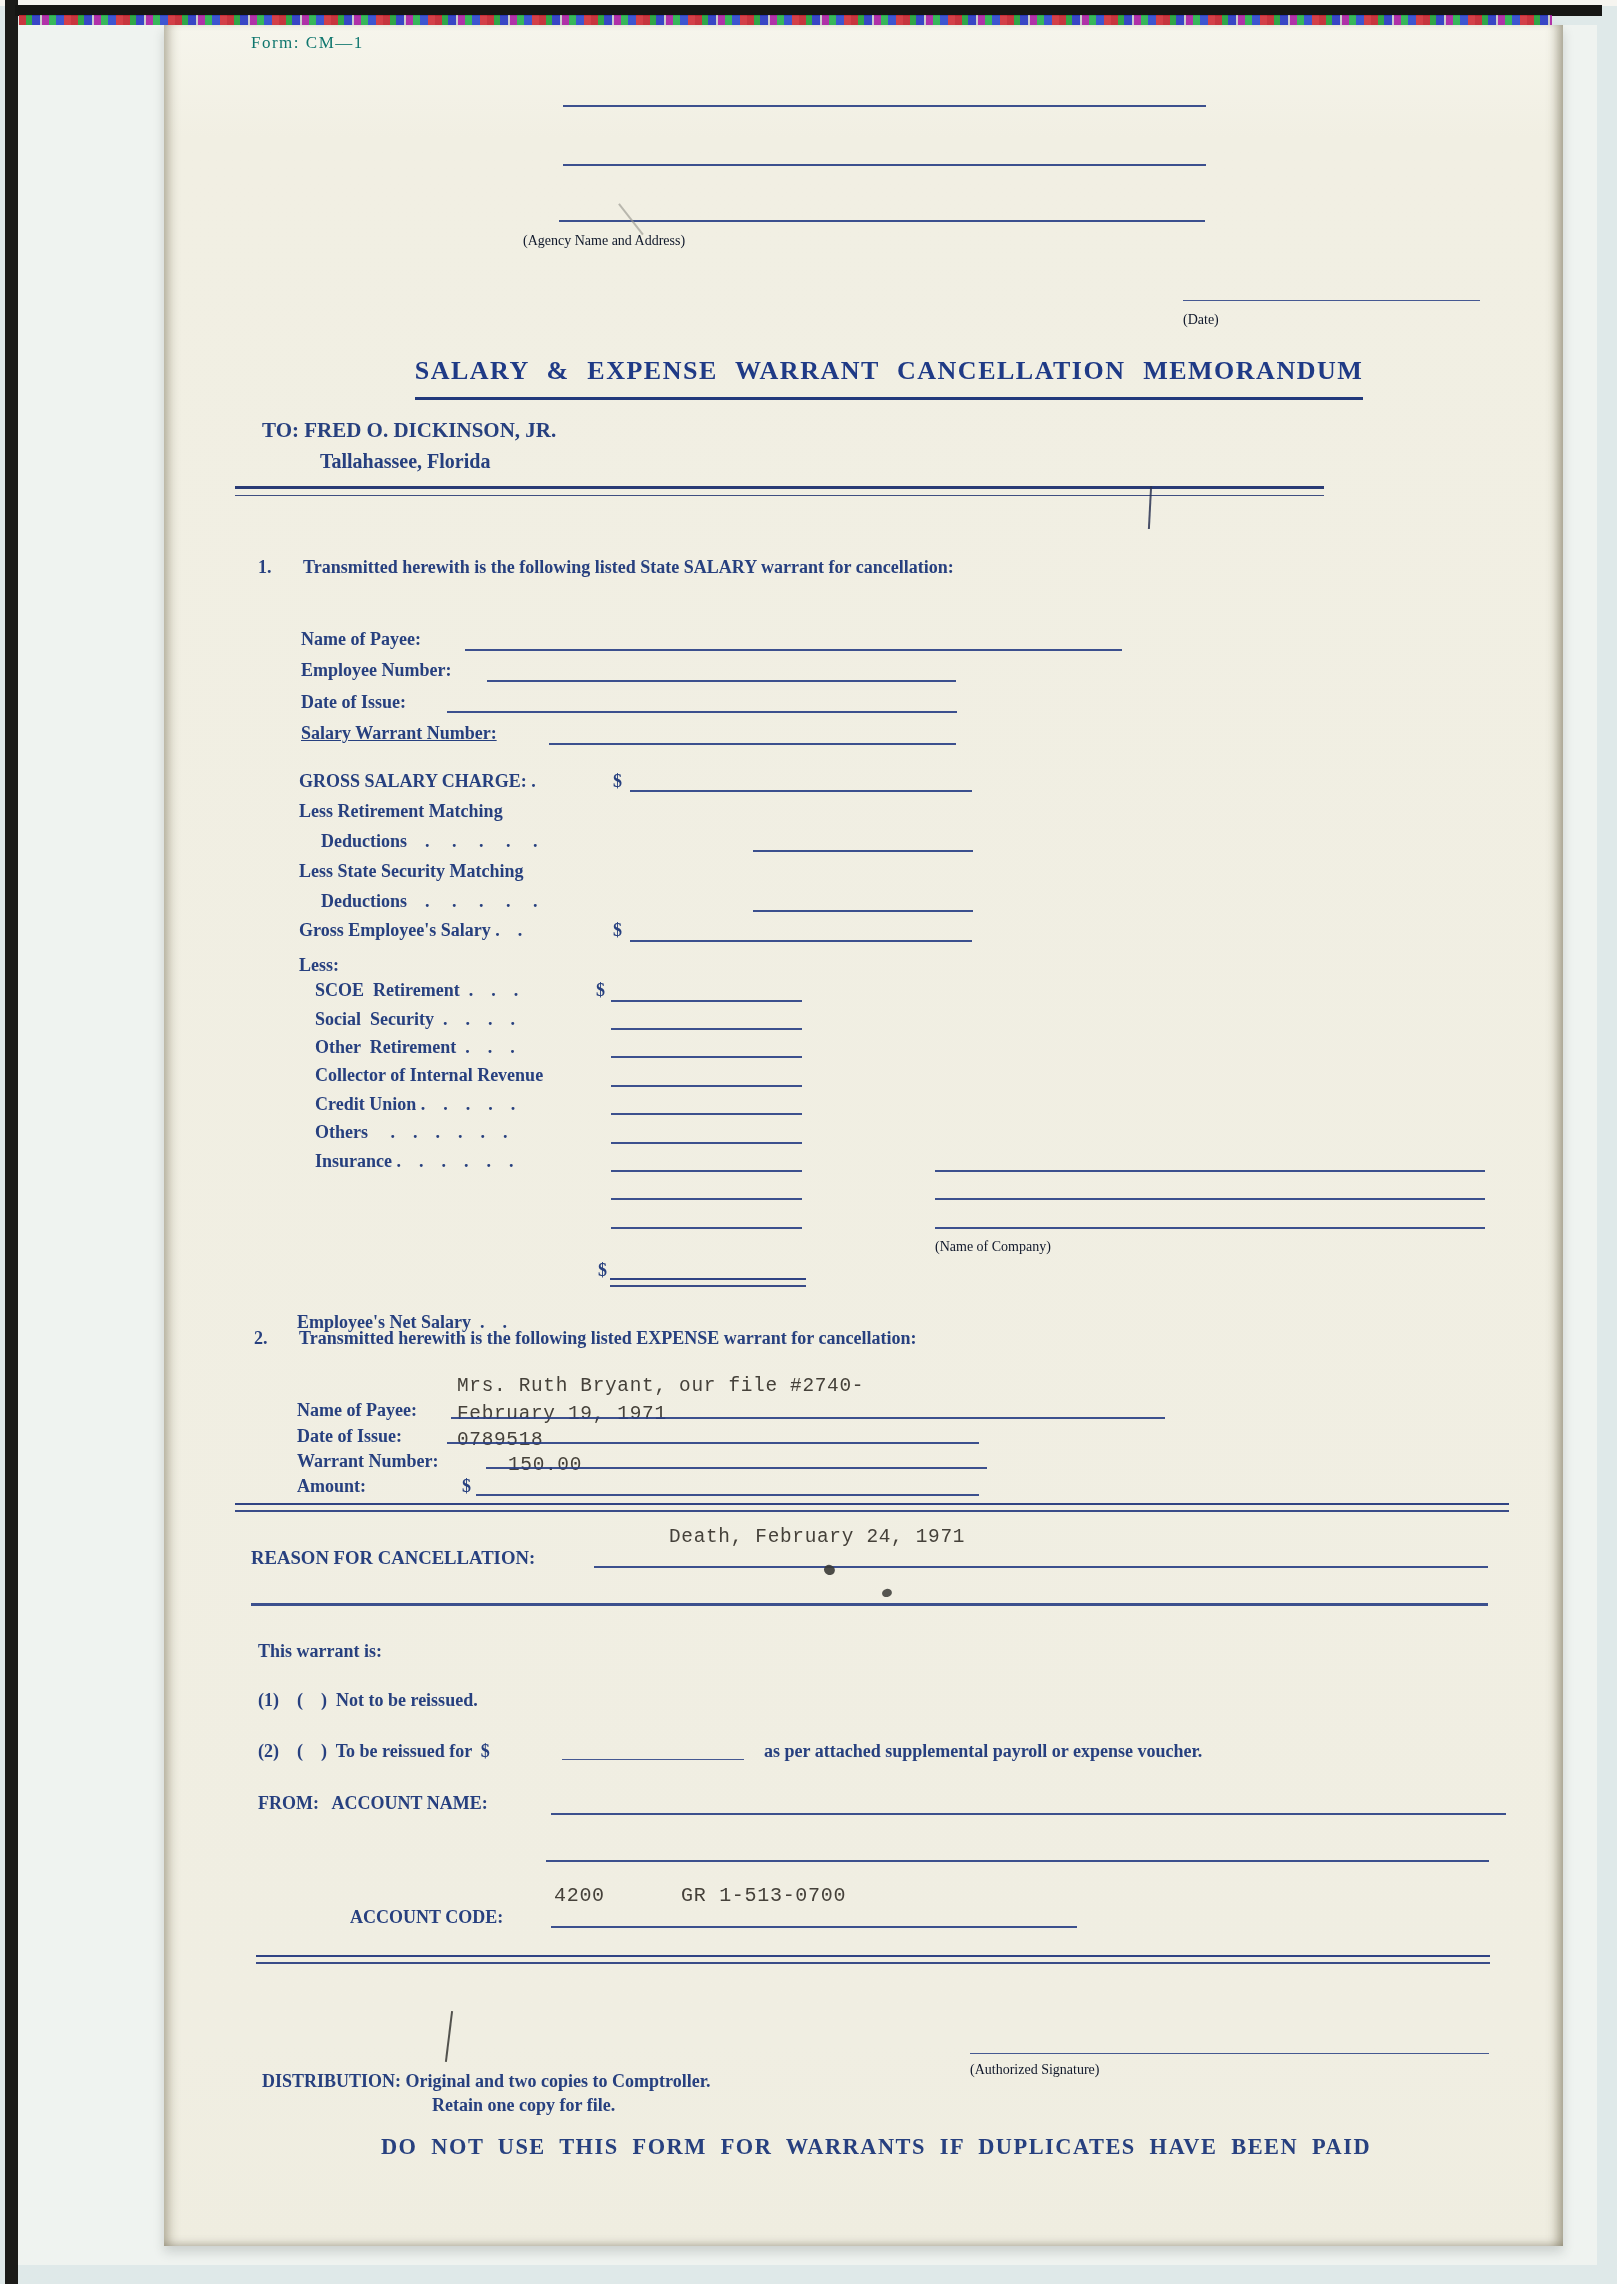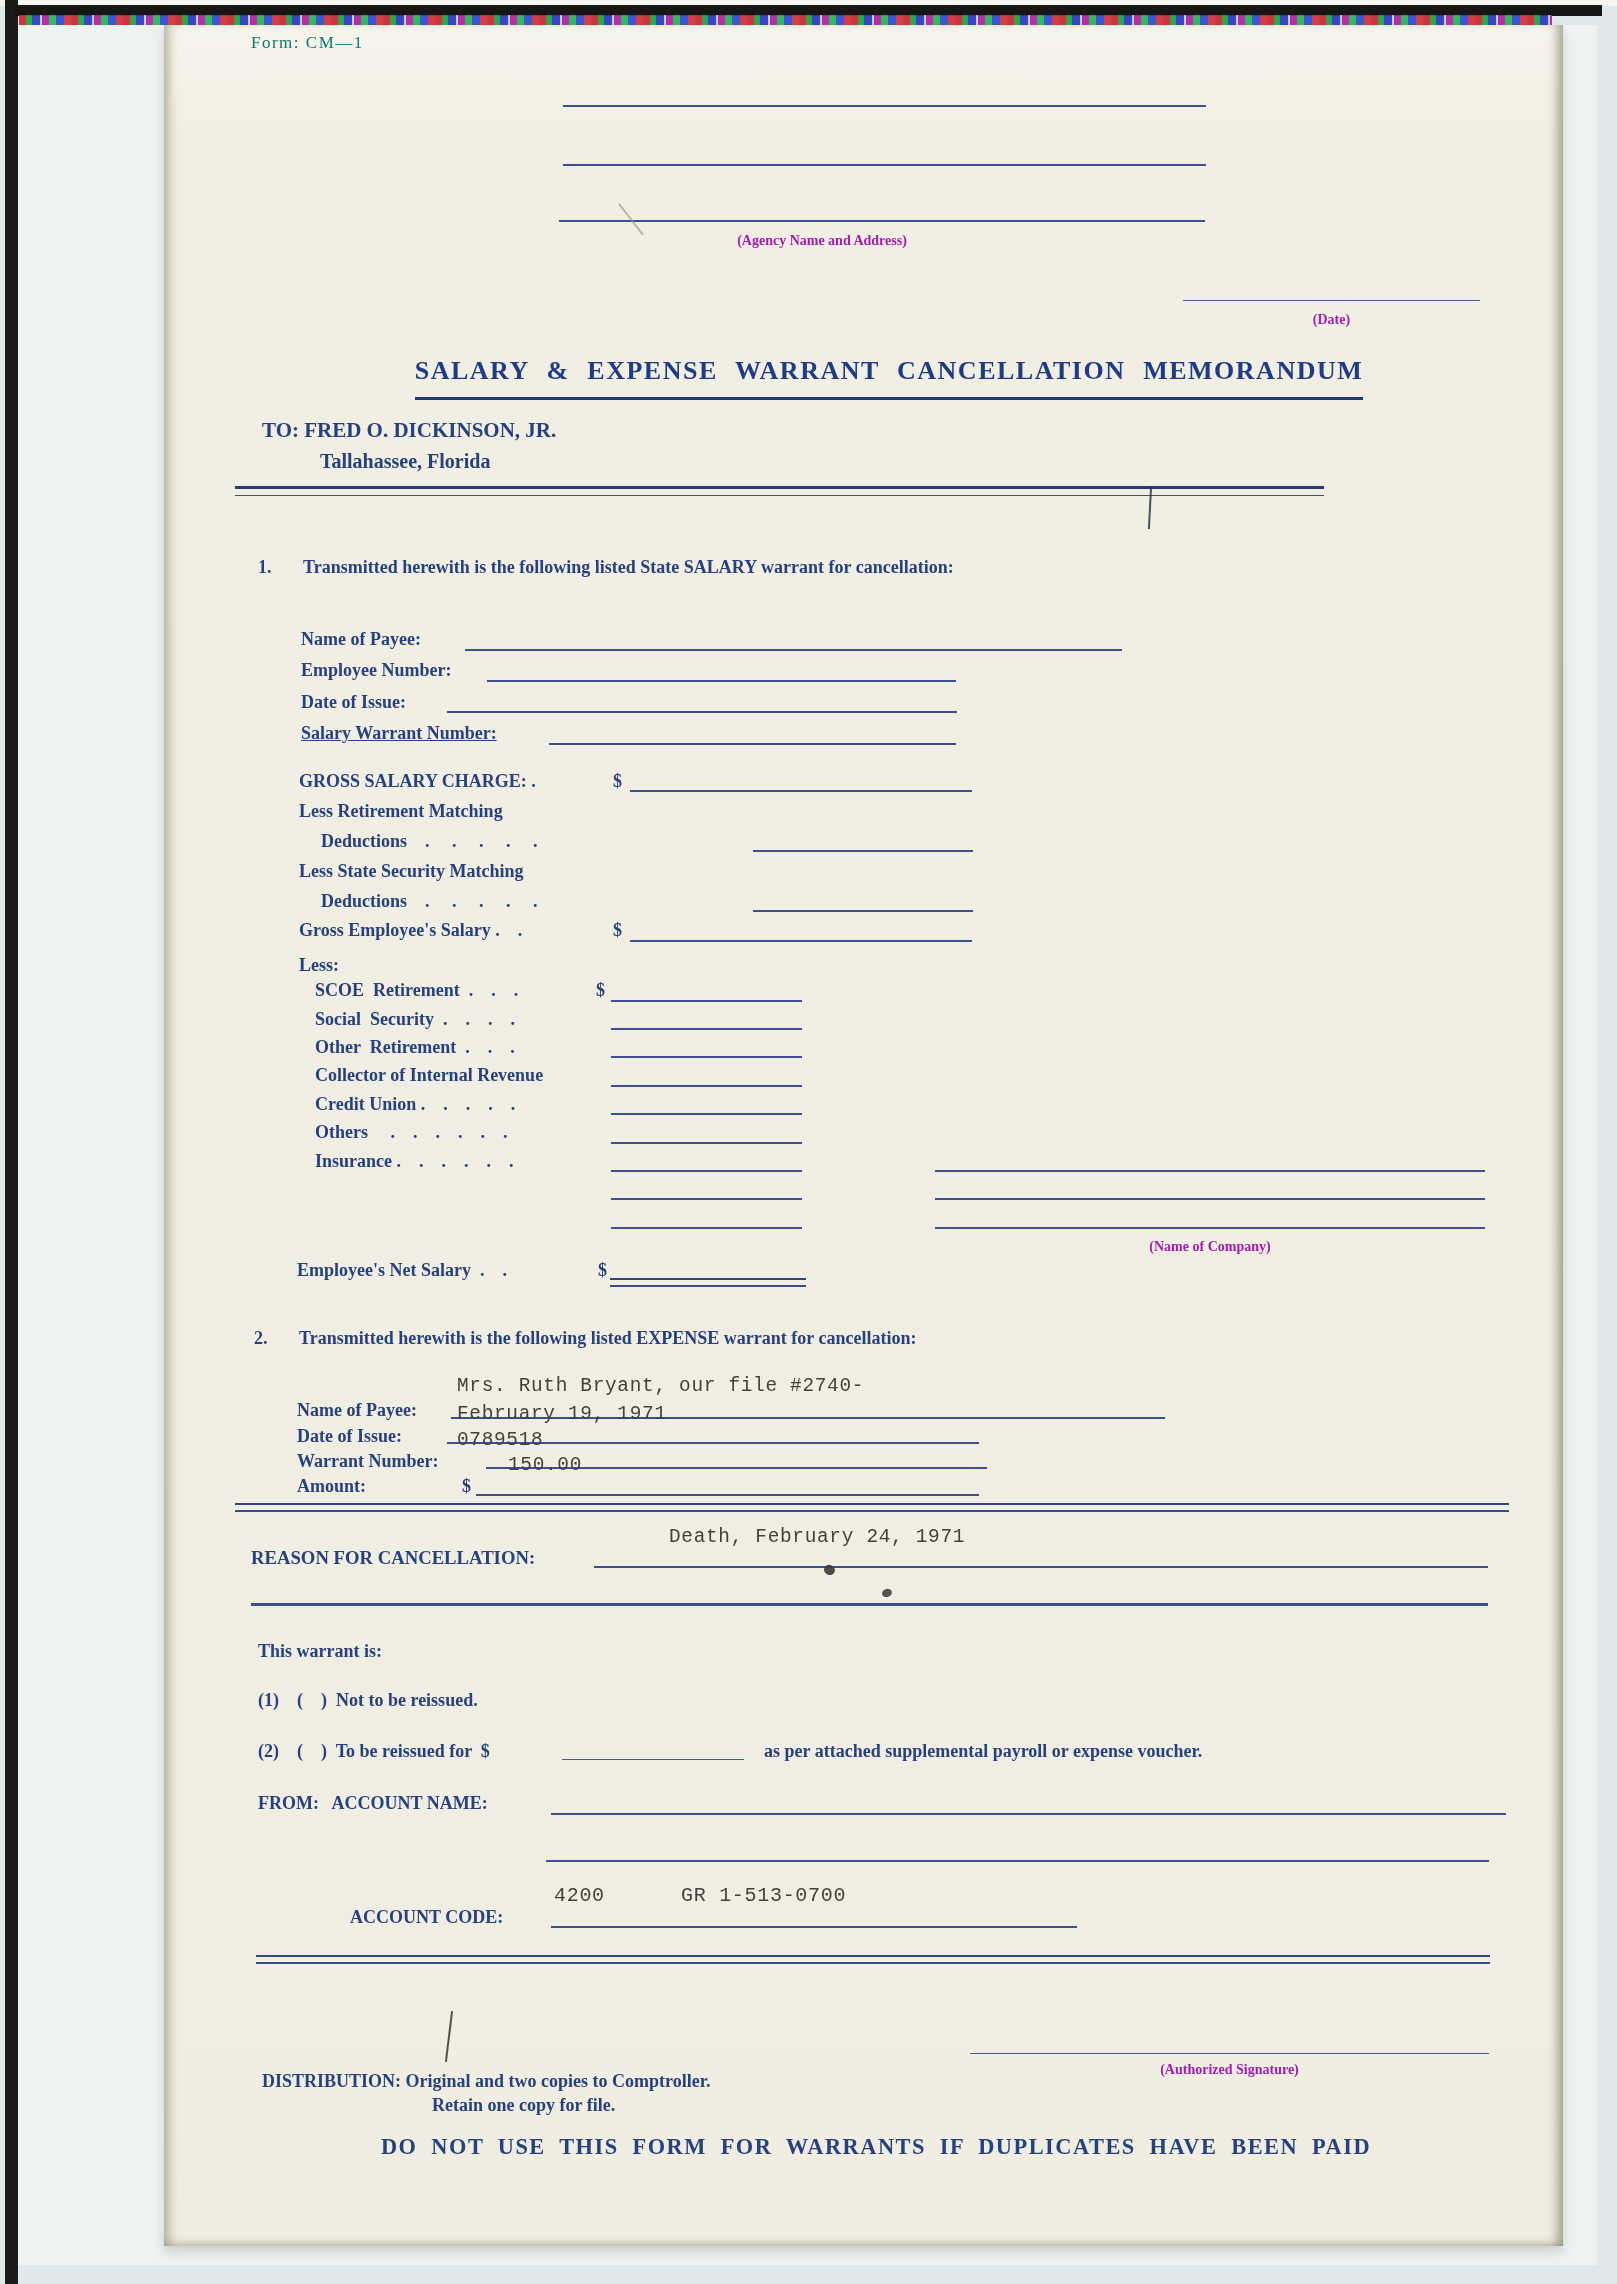--- a/index.html
+++ b/index.html
@@ -15,22 +15,22 @@
      opacity:.92;}
   .backing{position:absolute;left:18px;top:25px;width:1579px;height:2240px;background:#eff3f0;}
   .paper{position:absolute;left:164px;top:25.4px;width:1399px;height:2221px;
      background:linear-gradient(180deg,#f6f5ec 0px,#f1efe3 112px,#f0eee2 2017px,#efede0 2221px);
      box-shadow:inset 12px 0 10.5px -7.5px rgba(100,90,65,.45),
                 inset -12px 0 10.5px -6.7px rgba(100,92,68,.55),
                 inset 0 -9px 9px -6.7px rgba(85,80,62,.30),
                 0 6px 10.5px rgba(40,50,50,.18);}
   .t{position:absolute;font-family:"Liberation Serif",serif;font-weight:700;
      color:#27407f;white-space:pre;font-size:18px;line-height:1.15;}
-  .cap{position:absolute;font-family:"Liberation Serif",serif;font-weight:700;
-     color:#a21caf;white-space:pre;font-size:14px;text-align:center;}
+  .cap{position:absolute;font-family:"Liberation Serif",serif;font-weight:400;
+     color:#0f172a;white-space:pre;font-size:14px;}
   .mono{position:absolute;font-family:"Liberation Mono","DejaVu Sans Mono",monospace;
      color:#45413a;white-space:pre;font-size:19.4px;letter-spacing:0.7px;}
   .ln{position:absolute;height:0;border-top:2.2px solid rgba(40,62,132,.9);}
   .ln2{position:absolute;height:0;border-top:1.5px solid rgba(40,62,132,.85);}
   .dbl{position:absolute;height:5.2px;border-top:2.2px solid rgba(38,58,126,.95);
        border-bottom:2.2px solid rgba(38,58,126,.9);}
   .rule-heavy{position:absolute;height:6px;border-top:3.7px solid rgba(32,50,112,.95);
        border-bottom:1.5px solid rgba(32,50,112,.85);}
   .title-wrap{position:absolute;left:142px;top:356px;width:1494px;text-align:center;}
   .title-span{display:inline-block;font-family:"Liberation Serif",serif;font-weight:700;
@@ -127,21 +127,21 @@
   <div class="ln" style="left:611px;top:1170px;width:191px;"></div>
 
   <div class="ln" style="left:611px;top:1198px;width:191px;"></div>
   <div class="ln" style="left:611px;top:1227px;width:191px;"></div>
 
   <div class="ln" style="left:935px;top:1170px;width:550px;"></div>
   <div class="ln" style="left:935px;top:1198px;width:550px;"></div>
   <div class="ln" style="left:935px;top:1227px;width:550px;"></div>
   <div class="cap" style="left:935px;top:1239px;width:550px;">(Name of Company)</div>
 
-  <div class="t" style="left:297px;top:1260px;">Employee's Net Salary  .    .</div>
+  <div class="t" style="left:297px;top:1312px;">Employee's Net Salary  .    .</div>
   <div class="t" style="left:598px;top:1260px;">$</div>
   <div class="dbl" style="left:610px;top:1278px;width:196px;"></div>
 
   <div class="t" style="left:254px;top:1328px;">2.</div>
   <div class="t" style="left:299px;top:1328px;">Transmitted herewith is the following listed EXPENSE warrant for cancellation:</div>
 
   <div class="mono" style="left:457px;top:1375px;">Mrs. Ruth Bryant, our file #2740-</div>
 
   <div class="t" style="left:297px;top:1400px;">Name of Payee:</div>
   <div class="mono" style="left:457px;top:1403px;">February 19, 1971</div>

